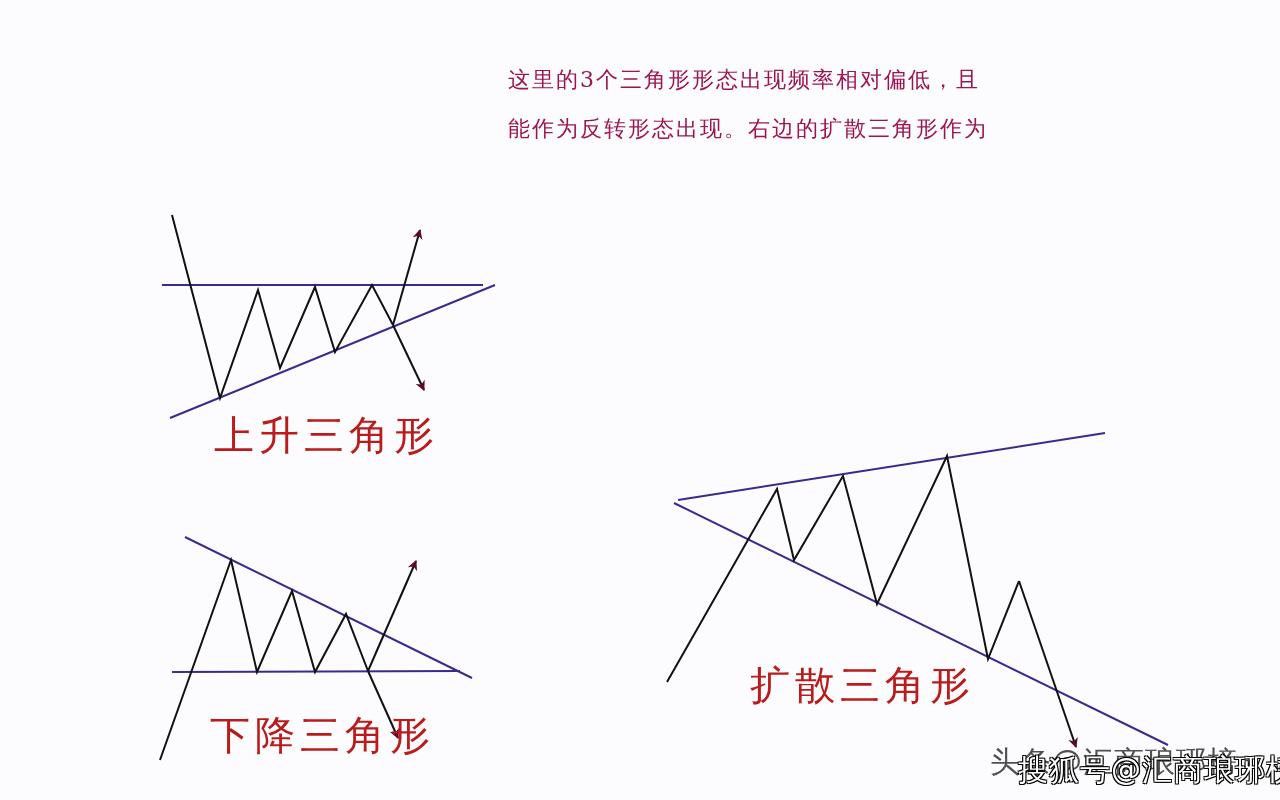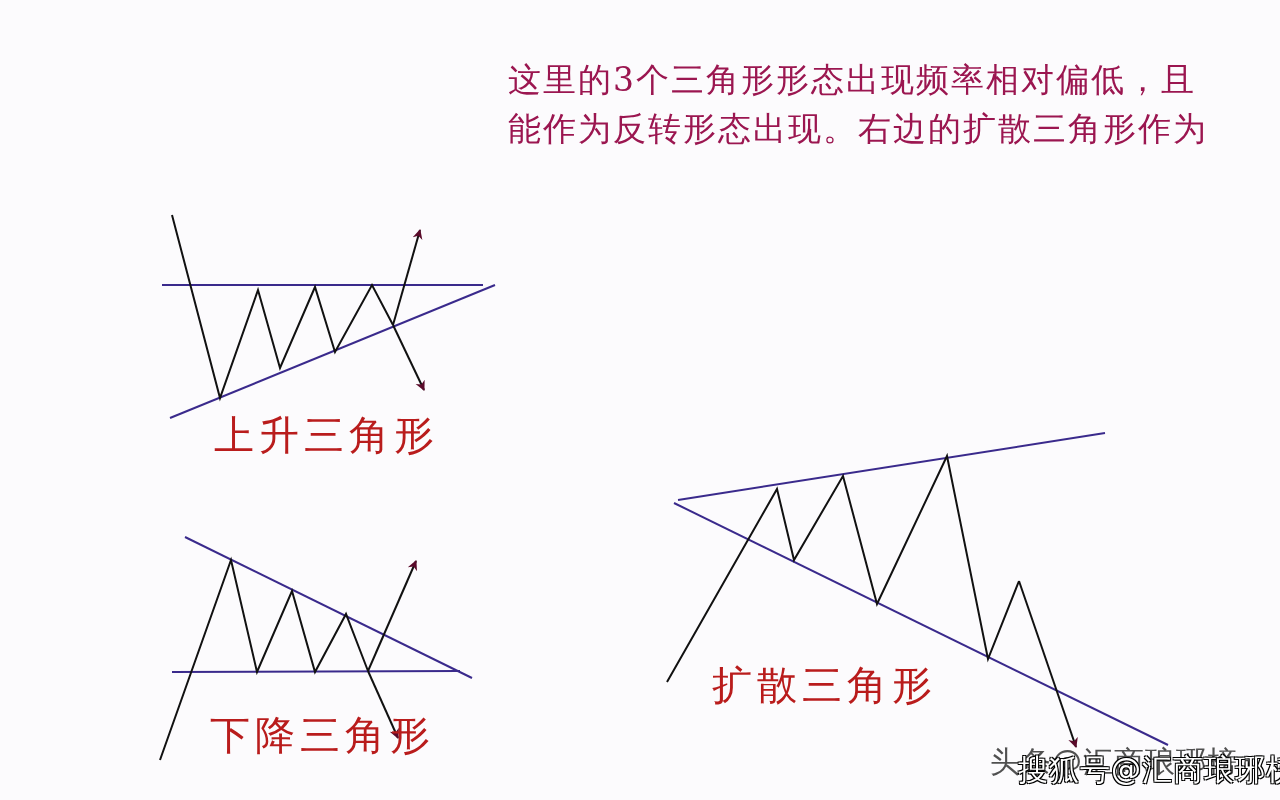--- a/index.html
+++ b/index.html
@@ -4,21 +4,21 @@
 <style>
   html, body { margin: 0; padding: 0; }
   body {
     width: 1280px; height: 800px; overflow: hidden;
     background: #fcfbfd; position: relative;
     font-family: "DejaVu Sans", "Liberation Sans", sans-serif;
   }
   #canvas { position: absolute; left: 0; top: 0; }
   .desc {
     position: absolute; left: 508px; top: 56px; width: 740px;
-    color: #9b1650; font-size: 33px; line-height: 48.5px;
+    color: #9b1650; font-size: 22px; line-height: 48.5px;
     letter-spacing: 2px; font-family: "DejaVu Serif", "Liberation Serif", serif;
   }
   .desc div { white-space: nowrap; }
   .label {
     position: absolute; color: #b91c1c; font-size: 40px; letter-spacing: 5px;
     font-family: "DejaVu Sans", sans-serif; white-space: nowrap;
   }
   .watermark {
     position: absolute; left: 990px; top: 742px; font-size: 30px;
     color: #222; white-space: nowrap; letter-spacing: 1px;
@@ -60,18 +60,18 @@
     </g>
 </svg>
 
 <div class="desc">
   <div>这里的3个三角形形态出现频率相对偏低，且</div>
   <div>能作为反转形态出现。右边的扩散三角形作为</div>
 </div>
 
 <div class="label" style="left:214px; top:408px;">上升三角形</div>
 <div class="label" style="left:200px; top:708px;margin-left:10px;">下降三角形</div>
-<div class="label" style="left:712px; top:658px;text-align:center;">扩散三角形</div>
+<div class="label" style="left:750px; top:658px;text-align:center;">扩散三角形</div>
 
 <div class="watermark">
   <span class="back">头条@汇商琅琊榜</span>
   <span class="front">搜狐号@汇商琅琊榜</span>
 </div>
 
 </body></html>

